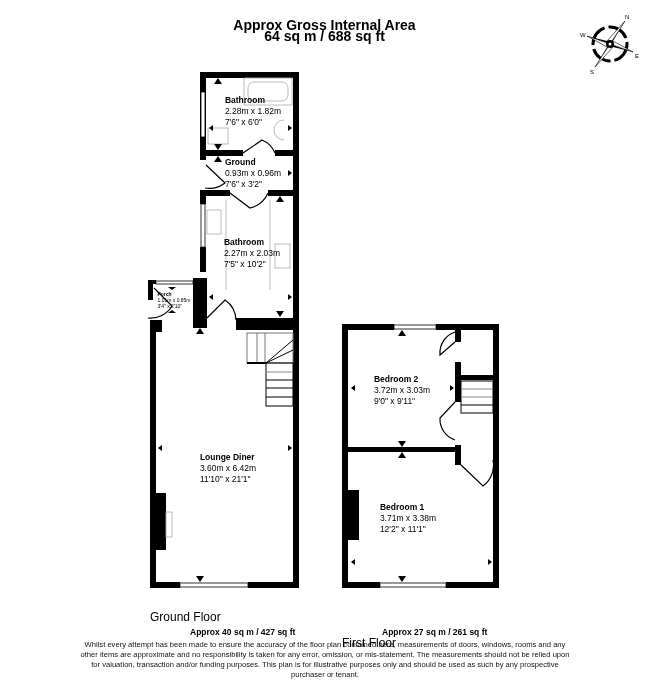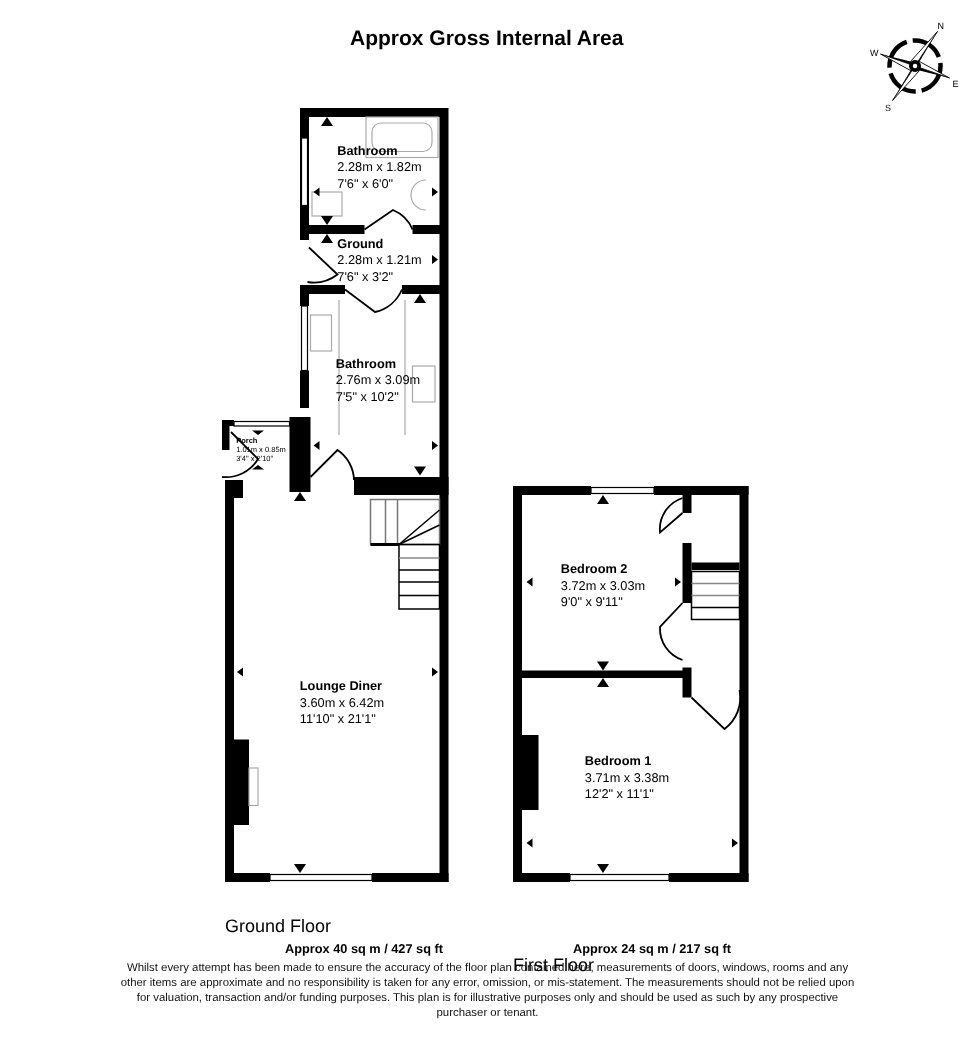--- a/index.html
+++ b/index.html
@@ -13,20 +13,21 @@
   .porch-label { font-size: 5px; line-height: 6px; }
   .floor-title { position: absolute; font-size: 12px; }
   .floor-area { position: absolute; font-size: 8.5px; font-weight: bold; margin-left: 40px; }
   .disclaimer { position: absolute; left: 80px; width: 490px; top: 640px; text-align: center; font-size: 7.6px; line-height: 10px; color: #111; }
 </style>
 </head>
 <body>
 
 <div class="abs gia">
   <div>Approx Gross Internal Area</div>
+  <div>64 sq m / 688 sq ft</div>
 </div>
 
 <svg class="abs" style="left:580px;top:14px" width="60" height="60" viewBox="0 0 60 60">
   <circle cx="30" cy="30" r="17" fill="none" stroke="#000" stroke-width="3" stroke-dasharray="22 4"></circle>
   <polygon points="30,30 45,7 33,27" fill="#000"></polygon>
   <polygon points="30,30 15,53 27,33" fill="#000"></polygon>
   <polygon points="30,30 53,38 33,33" fill="#000"></polygon>
   <polygon points="30,30 7,22 27,27" fill="#000"></polygon>
   <polygon points="30,30 45,7 27,27" fill="#fff" stroke="#000" stroke-width="0.6"></polygon>
   <polygon points="30,30 53,38 33,27" fill="#fff" stroke="#000" stroke-width="0.6"></polygon>
@@ -177,47 +178,47 @@
   </g>
 </svg>
 
 <div class="room-label" style="left:253px;top:95px">
   <span class="nm">Bathroom</span>
   <span>2.28m x 1.82m</span>
   <span>7'6" x 6'0"</span>
 </div>
 <div class="room-label" style="left:253px;top:157px">
   <span class="nm">Ground</span>
-  <span>2.28m x 1.21m</span>
+  <span>0.93m x 0.96m</span>
   <span>7'6" x 3'2"</span>
 </div>
 <div class="room-label" style="left:252px;top:237px">
   <span class="nm">Bathroom</span>
-  <span>2.76m x 3.09m</span>
+  <span>2.27m x 2.03m</span>
   <span>7'5" x 10'2"</span>
 </div>
 <div class="room-label porch-label" style="left:174px;top:291px">
   <span class="nm">Porch</span>
   <span>1.01m x 0.85m</span>
   <span>3'4" x 2'10"</span>
 </div>
 <div class="room-label" style="left:228px;top:452px">
   <span class="nm">Lounge Diner</span>
   <span>3.60m x 6.42m</span>
   <span>11'10" x 21'1"</span>
 </div>
 <div class="room-label" style="left:402px;top:374px">
   <span class="nm">Bedroom 2</span>
   <span>3.72m x 3.03m</span>
   <span>9'0" x 9'11"</span>
 </div>
-<div class="room-label" style="left:418px;top:502px">
+<div class="room-label" style="left:408px;top:502px">
   <span class="nm">Bedroom 1</span>
   <span>3.71m x 3.38m</span>
   <span>12'2" x 11'1"</span>
 </div>
 
 <div class="floor-title" style="left:150px;top:610px">Ground Floor</div>
 <div class="floor-area" style="left:150px;top:627px">Approx 40 sq m / 427 sq ft</div>
 <div class="floor-title" style="left:342px;top:636px">First Floor</div>
-<div class="floor-area" style="left:342px;top:627px">Approx 24 sq m / 217 sq ft</div>
+<div class="floor-area" style="left:342px;top:627px">Approx 27 sq m / 261 sq ft</div>
 
 <div class="disclaimer">Whilst every attempt has been made to ensure the accuracy of the floor plan contained here, measurements of doors, windows, rooms and any other items are approximate and no responsibility is taken for any error, omission, or mis-statement. The measurements should not be relied upon for valuation, transaction and/or funding purposes. This plan is for illustrative purposes only and should be used as such by any prospective purchaser or tenant.</div>
 
 </body></html>

